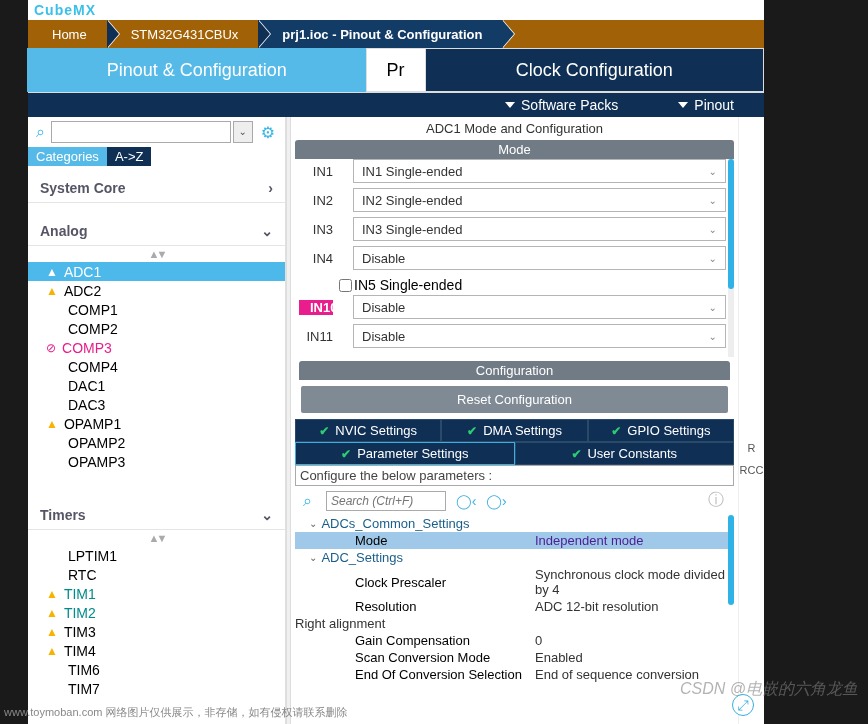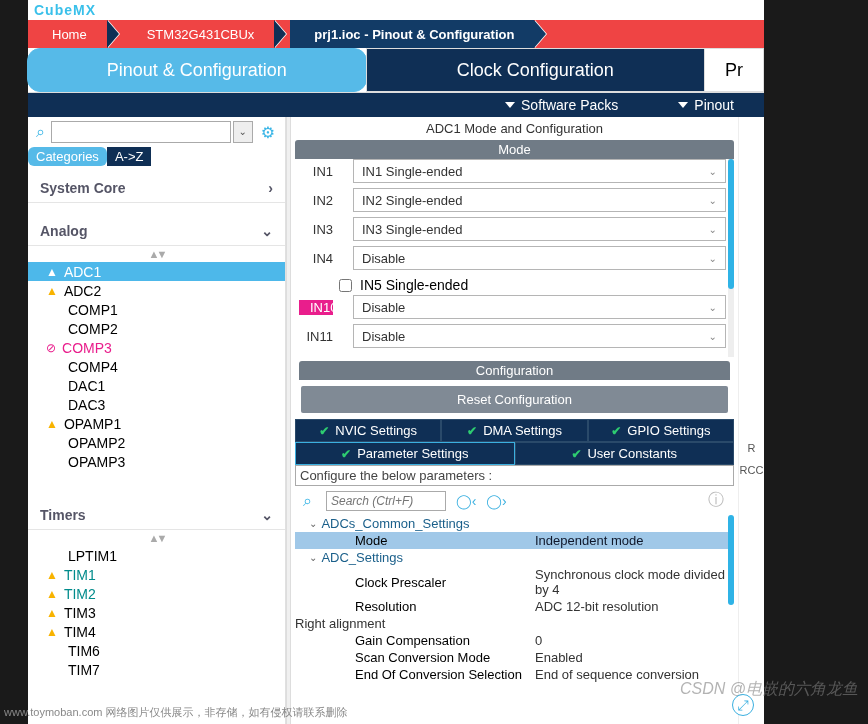--- a/index.html
+++ b/index.html
@@ -1,111 +1,111 @@
 <!DOCTYPE html>
 <html><head>
 <meta charset="utf-8">
 <style>
 * { margin: 0; padding: 0; box-sizing: border-box; font-family: -apple-system, "Segoe UI", Arial, sans-serif; }
 body { width: 868px; height: 724px; overflow: hidden; background: #1a1a1a; font-size: 14px; }
 .app-shell { position: absolute; left: 28px; top: 0; width: 736px; height: 724px; background: #fff; }
 .brand { color: #3ac0ea; font-weight: 700; letter-spacing: 1px; padding: 2px 6px; font-size: 14px; }
-.breadcrumb { background: #ef4444; display: flex; align-items: stretch; height: 28px; position: relative; gap: 16px; }
+.breadcrumb { background: #a16207; display: flex; align-items: stretch; height: 28px; position: relative; }
 .crumb { position: relative; color: #fff; display: flex; align-items: center; padding: 0 20px 0 24px; font-size: 13px; }
 .crumb.active { background: #123b66; font-weight: 700; }
 .crumb::after { content: ""; position: absolute; right: -12px; top: 0; border-top: 14px solid transparent; border-bottom: 14px solid transparent; border-left: 12px solid #949494; z-index: 2; }
 .crumb::before { content: ""; position: absolute; right: -13px; top: 0; border-top: 14px solid transparent; border-bottom: 14px solid transparent; border-left: 12px solid #fff; z-index: 1; }
 .crumb:nth-child(1)::after { border-left-color: #0f2f55; }
 .crumb:nth-child(2)::after { border-left-color: #0f2f55; }
 .crumb.active::after { border-left-color: #123b66; }
 .tabs { display: flex; height: 45px; border-bottom: 1px solid #ddd; }
 .tab { flex: 1; display: flex; align-items: center; justify-content: center; border: 1px solid #ddd; margin-left: -1px; font-size: 18px; }
-.tab.active { background: #56bae8; color: #fff; border-color: #56bae8; border-radius: 13px; }
+.tab.active { background: #56bae8; color: #fff; border-color: #56bae8; }
 .tab.dark { background: #0f2f55; color: #fff; }
 .subbar { background: #0f2f55; color: #fff; display: flex; font-size: 14px; height: 24px; align-items: center; }
 .subbar .spacer { flex: 1; }
 .subitem { padding: 0 30px; display: flex; align-items: center; gap: 6px; }
 .chev-down { display: inline-block; width: 0; height: 0; border-left: 5px solid transparent; border-right: 5px solid transparent; border-top: 6px solid #fff; }
 .body { display: flex; height: 627px; }
 .left { width: 258px; border-right: 1px solid #e0e0e0; display: flex; flex-direction: column; position: relative; }
 .searchrow { display: flex; align-items: center; height: 30px; gap: 2px; padding: 2px 4px; }
 .search-icon { color: #39b5e6; font-size: 16px; padding: 0 4px; }
 .searchbox { flex: 1; height: 22px; border: 1px solid #aaa; }
 .sort-drop { width: 20px; height: 22px; border: 1px solid #aaa; background: #eee; font-size: 10px; text-align: center; line-height: 20px; color: #555; }
 .gear { color: #39b5e6; font-size: 16px; padding: 0 6px; }
 .cat-tabs { display: flex; font-size: 13px; }
 .cat-tab { padding: 2px 8px; }
-.cat-tab.sel { background: #56bae8; color: #fff; border-radius: 6px; }
+.cat-tab.sel { background: #56bae8; color: #fff; }
 .cat-tab.dark { background: #0f2f55; color: #fff; }
 .tree { overflow-y: auto; flex: 1; }
 .cat-head { display: flex; align-items: center; justify-content: space-between; padding: 6px 12px; color: #556; font-size: 14px; border-bottom: 1px solid #e5e5e5; margin-top: 14px; font-weight: bold; }
 .cat-head:first-child { margin-top: 8px; }
 .sorter { text-align: center; color: #aaa; font-size: 11px; padding: 2px 0; letter-spacing: -3px; }
 .tree-item { display: flex; align-items: center; padding: 1px 8px 1px 18px; gap: 6px; font-size: 14px; height: 19px; }
 .tree-item.selected { background: #4db8ea; color: #fff; }
 .ic-warn { color: #f8b300; font-size: 12px; }
 .tree-item.selected .ic-warn { color: #fff; }
 .ic-block { color: #e91e8c; font-size: 12px; }
 .pink { color: #e91e8c; }
 .teal { color: #008b8b; }
 .indent { padding-left: 40px; }
 .divider { width: 5px; background: #f0f0f0; border-left: 1px solid #ddd; border-right: 1px solid #ddd; position: relative; }
 .right { flex: 1; display: flex; flex-direction: column; background: #fff; }
 .panel-title { text-align: center; font-size: 13px; padding: 4px; color: #333; }
 .section-head { background: #707b86; color: #fff; text-align: center; padding: 2px; font-size: 13px; border-radius: 3px 3px 0 0; margin: 0 4px; }
 .mode-rows { padding: 0 8px 2px 4px; }
 .mode-row { display: flex; align-items: center; margin-bottom: 5px; gap: 20px; }
 .mode-label { width: 34px; text-align: right; font-size: 13px; color: #333; }
-.mode-label.hot { background: #e91e8c; color: #fff; padding: 0 11px; }
+.mode-label.hot { background: #e91e8c; color: #fff; padding: 0 11px; font-weight: bold; }
 .mode-select { flex: 1; height: 24px; border: 1px solid #b5b5b5; display: flex; align-items: center; justify-content: space-between; padding: 8px 8px; font-size: 13px; color: #333; background: #fff; }
 .mode-select .dd { color: #888; font-size: 10px; }
-.cbrow { display: flex; align-items: center; gap: 8px; padding: 2px 0 2px 40px; }
+.cbrow { display: flex; align-items: center; gap: 2px; padding: 2px 0 2px 40px; }
 .mode-scroll { position: absolute; right: 0; top: 0; bottom: 0; width: 6px; background: #eee; }
 .mode-thumb { width: 6px; height: 130px; background: #2fb3e6; border-radius: 3px; }
 .mode-wrap { position: relative; margin: 0 4px; height: 198px; overflow: hidden; }
 .config-wrap { margin: 4px; flex: 1; display: flex; flex-direction: column; }
 .reset-btn { background: #808a95; color: #fff; border: none; padding: 6px 14px; margin: 6px; font-size: 13px; border-radius: 2px; }
 .settings-tabs { display: flex; flex-wrap: wrap; }
 .st { flex: 1; min-width: 33%; background: #0f2f55; color: #fff; text-align: center; padding: 3px; font-size: 13px; display: flex; align-items: center; justify-content: center; gap: 6px; border: 1px solid #2a4a6a; }
 .st.sel { background: #0f2f55; border: 1px solid #3bb0e0; }
 .check { color: #2ecc71; font-size: 12px; font-weight: bold; }
 .configure-label { border: 1px solid #aaa; padding: 2px 4px; font-size: 13px; color: #444; }
 .search2 { display: flex; align-items: center; gap: 10px; padding: 4px; }
 .sinput { width: 120px; height: 20px; border: 1px solid #aaa; font-size: 12px; font-style: italic; color: #888; padding: 0 4px; }
 .navbtn { color: #3bb0e0; font-size: 14px; }
 .info { margin-left: auto; color: #bbb; font-size: 16px; padding-right: 6px;}
 .params { font-size: 13px; flex: 1; position: relative; }
 .prow { display: flex; padding: 1px 0; }
 .pcol1 { width: 240px; padding-left: 14px; display: flex; align-items: center; gap: 4px; }
 .pcol2 { flex: 1; color: #333; }
 .prow.group .pcol1 { color: #1a5f8a; }
 .prow.highlight { background: #a0c8e8; }
-.prow.highlight .pcol2 { color: #0f172a; }
+.prow.highlight .pcol2 { color: #4c1d95; }
 .sub1 { padding-left: 60px; }
 .exp { font-size: 10px; color: #666; }
 .param-scroll { position: absolute; right: 0; top: 0; width: 6px; height: 90px; background: #2fb3e6; border-radius: 3px; }
 .watermark { position: absolute; bottom: 4px; left: 4px; color: #888; font-size: 11px; z-index: 20; }
 .wm2 { position: absolute; bottom: 24px; right: 10px; color: rgba(128,128,128,0.6); font-size: 16px; z-index: 20; font-style: italic; }
 .right-strip { width: 26px; background: #fff; border-left: 1px solid #eee; color: #555; font-size: 11px; writing-mode: horizontal-tb; padding-top: 320px; text-align: center; line-height: 2; }
 .floatbtn { position: absolute; bottom: 8px; right: 10px; width: 22px; height: 22px; border-radius: 50%; border: 1px solid #3bb0e0; color: #3bb0e0; display: flex; align-items: center; justify-content: center; font-size: 14px; background: #fff; z-index: 30; }
 </style>
 </head>
 <body>
 
 <div class="app-shell">
   <div class="brand">CubeMX</div>
   <div class="breadcrumb">
     <div class="crumb">Home</div>
     <div class="crumb">STM32G431CBUx</div>
     <div class="crumb active">prj1.ioc - Pinout &amp; Configuration</div>
   </div>
   <div class="tabs">
     <div class="tab active">Pinout &amp; Configuration</div>
+    <div class="tab" style="flex:0 0 60px">Pr</div>
     <div class="tab dark">Clock Configuration</div>
-    <div class="tab" style="flex:0 0 60px">Pr</div>
   </div>
   <div class="subbar">
     <div class="spacer"></div>
     <div class="subitem">
         <span class="chev-down"></span>
         <span>Software Packs</span>
       </div>
     <div class="subitem">
         <span class="chev-down"></span>
         <span>Pinout</span>
@@ -172,20 +172,23 @@
             <span>OPAMP3</span>
           </div>
 
         <div class="cat-head" style="margin-top:30px">
             <span>Timers</span>
             <span>⌄</span>
           </div>
         <div class="sorter">▲▼</div>
         <div class="tree-item indent">
             <span>LPTIM1</span>
+          </div>
+        <div class="tree-item indent">
+            <span>RTC</span>
           </div>
         <div class="tree-item teal">
             <span class="ic-warn">▲</span>
             <span>TIM1</span>
           </div>
         <div class="tree-item teal">
             <span class="ic-warn">▲</span>
             <span>TIM2</span>
           </div>
         <div class="tree-item">

